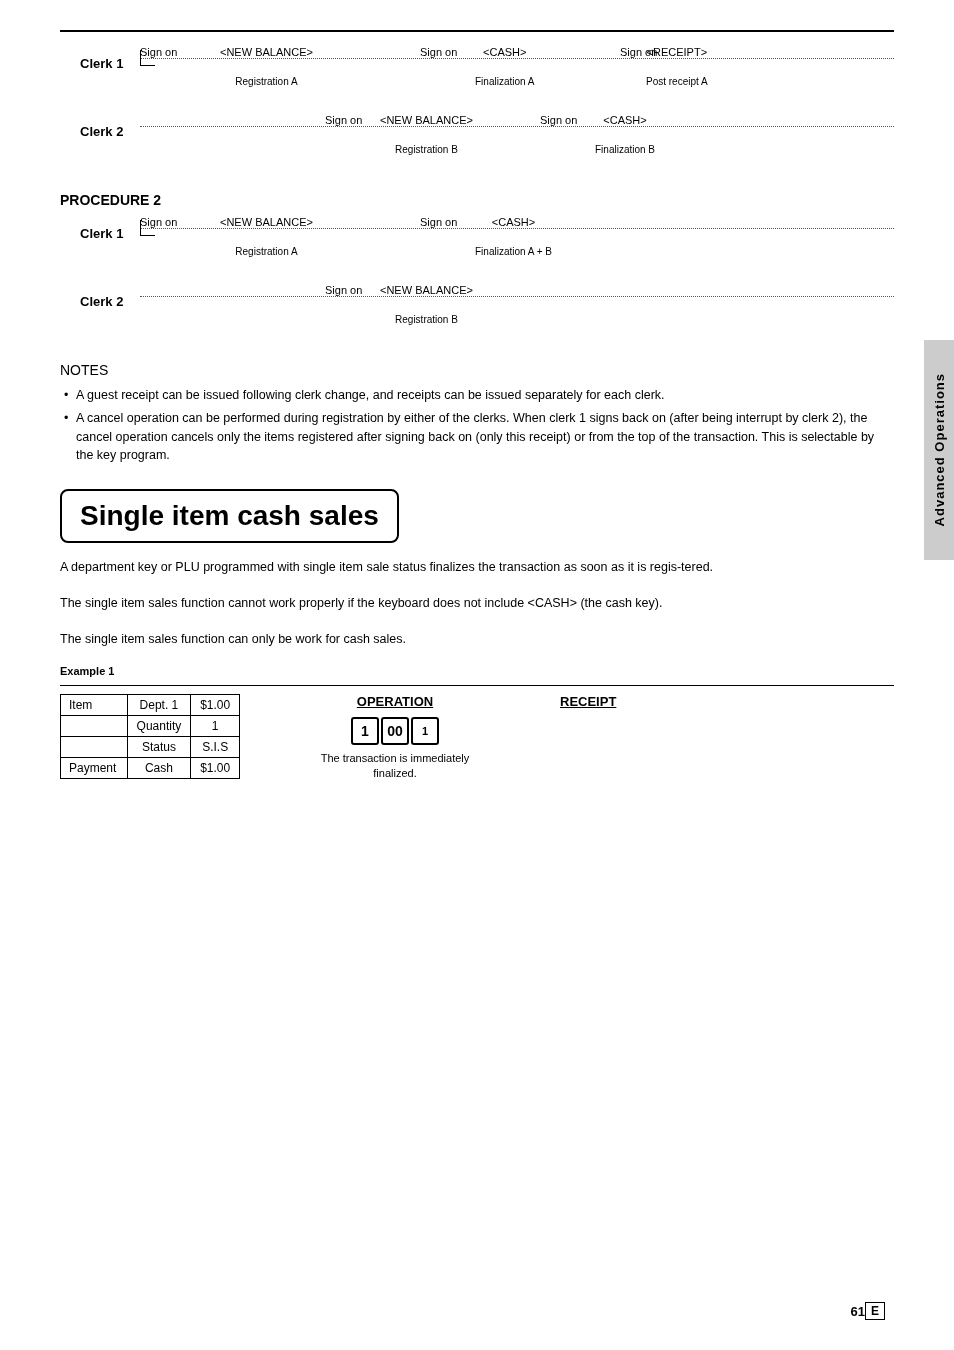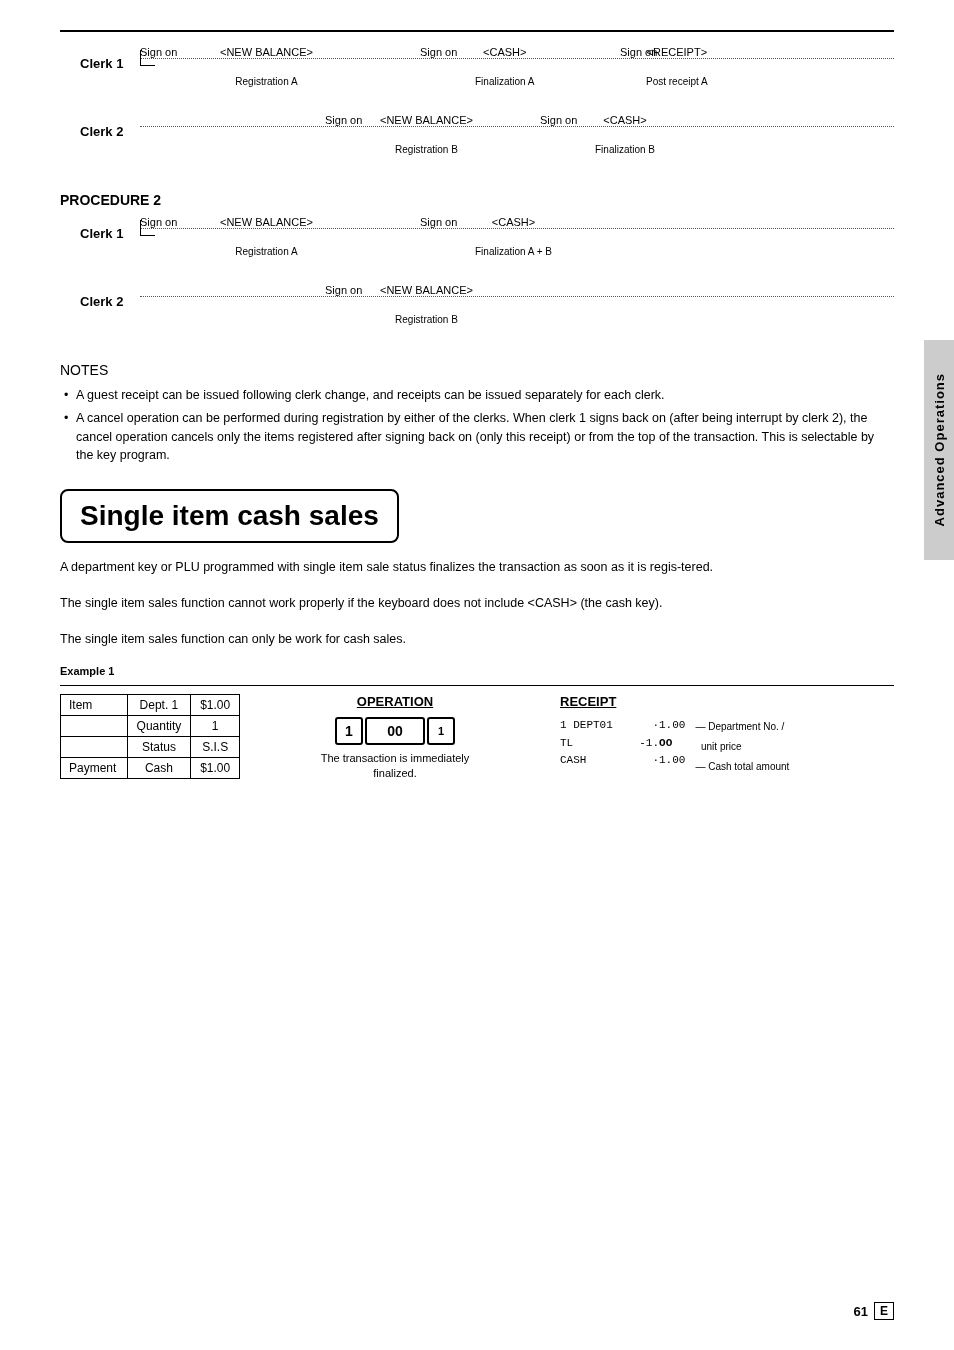--- a/index.html
+++ b/index.html
@@ -135,21 +135,21 @@
       height: 28px;
       display: flex;
       align-items: center;
       justify-content: center;
       font-size: 14px;
       font-weight: bold;
       background: #fff;
     }
 
     .key-btn-double {
-      width: 60px;
+      width: 28px;
     }
 
     .operation-note {
       font-size: 11px;
       text-align: center;
       line-height: 1.4;
     }
 
     
     .receipt-col {
@@ -196,26 +196,25 @@
       writing-mode: vertical-rl;
       transform: rotate(180deg);
       white-space: nowrap;
       letter-spacing: 1px;
     }
 
     
     .page-number {
       position: absolute;
       bottom: 30px;
-      right: 60px;
+      right: 69px;
       font-size: 13px;
       font-weight: bold;
       display: flex;
       align-items: center;
-      gap: 6px;
     }
 
     .page-num-box {
       border: 1.5px solid #000;
       padding: 1px 5px;
       font-size: 12px;
     }
 
     
     .proc-diagram {
@@ -453,38 +452,20 @@
         <div class="key-buttons">
           <div class="key-btn">1</div>
           <div class="key-btn key-btn-double">00</div>
           <div class="key-btn" style="font-size:11px;">1</div>
         </div>
         <div class="operation-note">The transaction is immediately<br>finalized.</div>
       </div>
 
       <div class="receipt-col">
         <div class="receipt-header">RECEIPT</div>
-        <div class="receipt-content">
-          <div>
-            <div class="receipt-text">1 DEPT01      ·1.00
-TL          -1.<span style="font-weight:bold;">OO</span>
-CASH          ·1.00</div>
-          </div>
-          <div style="display:flex;flex-direction:column;font-size:10px;line-height:2;">
-            <div style="display:flex;align-items:center;gap:4px;">
-              <span>— Department No. /</span>
-            </div>
-            <div>
-              <span>&nbsp;&nbsp;unit price</span>
-            </div>
-            <div>
-              <span>— Cash total amount</span>
-            </div>
-          </div>
-        </div>
       </div>
 
     </div>
   </div>
 
   <div class="side-label">
     <span class="side-label-text">Advanced Operations</span>
   </div>
 
   <div class="page-number">

